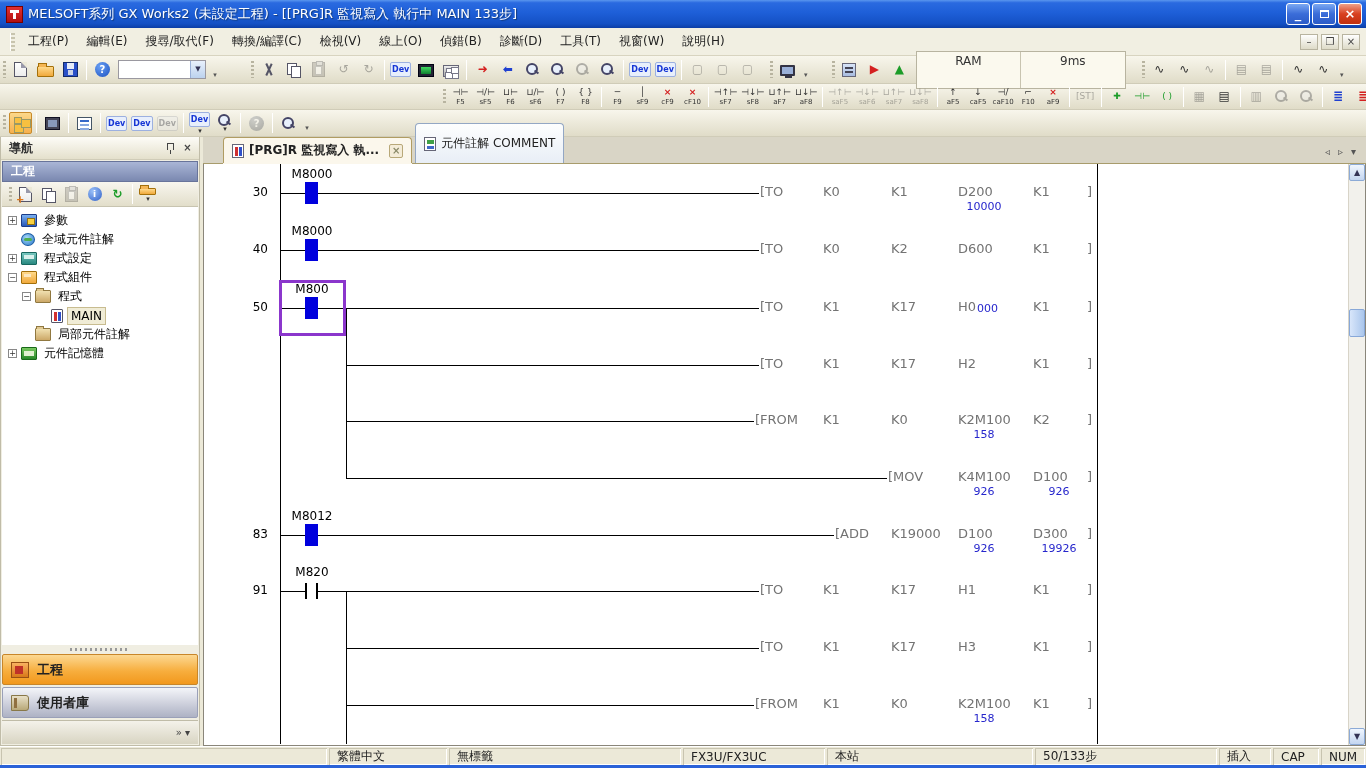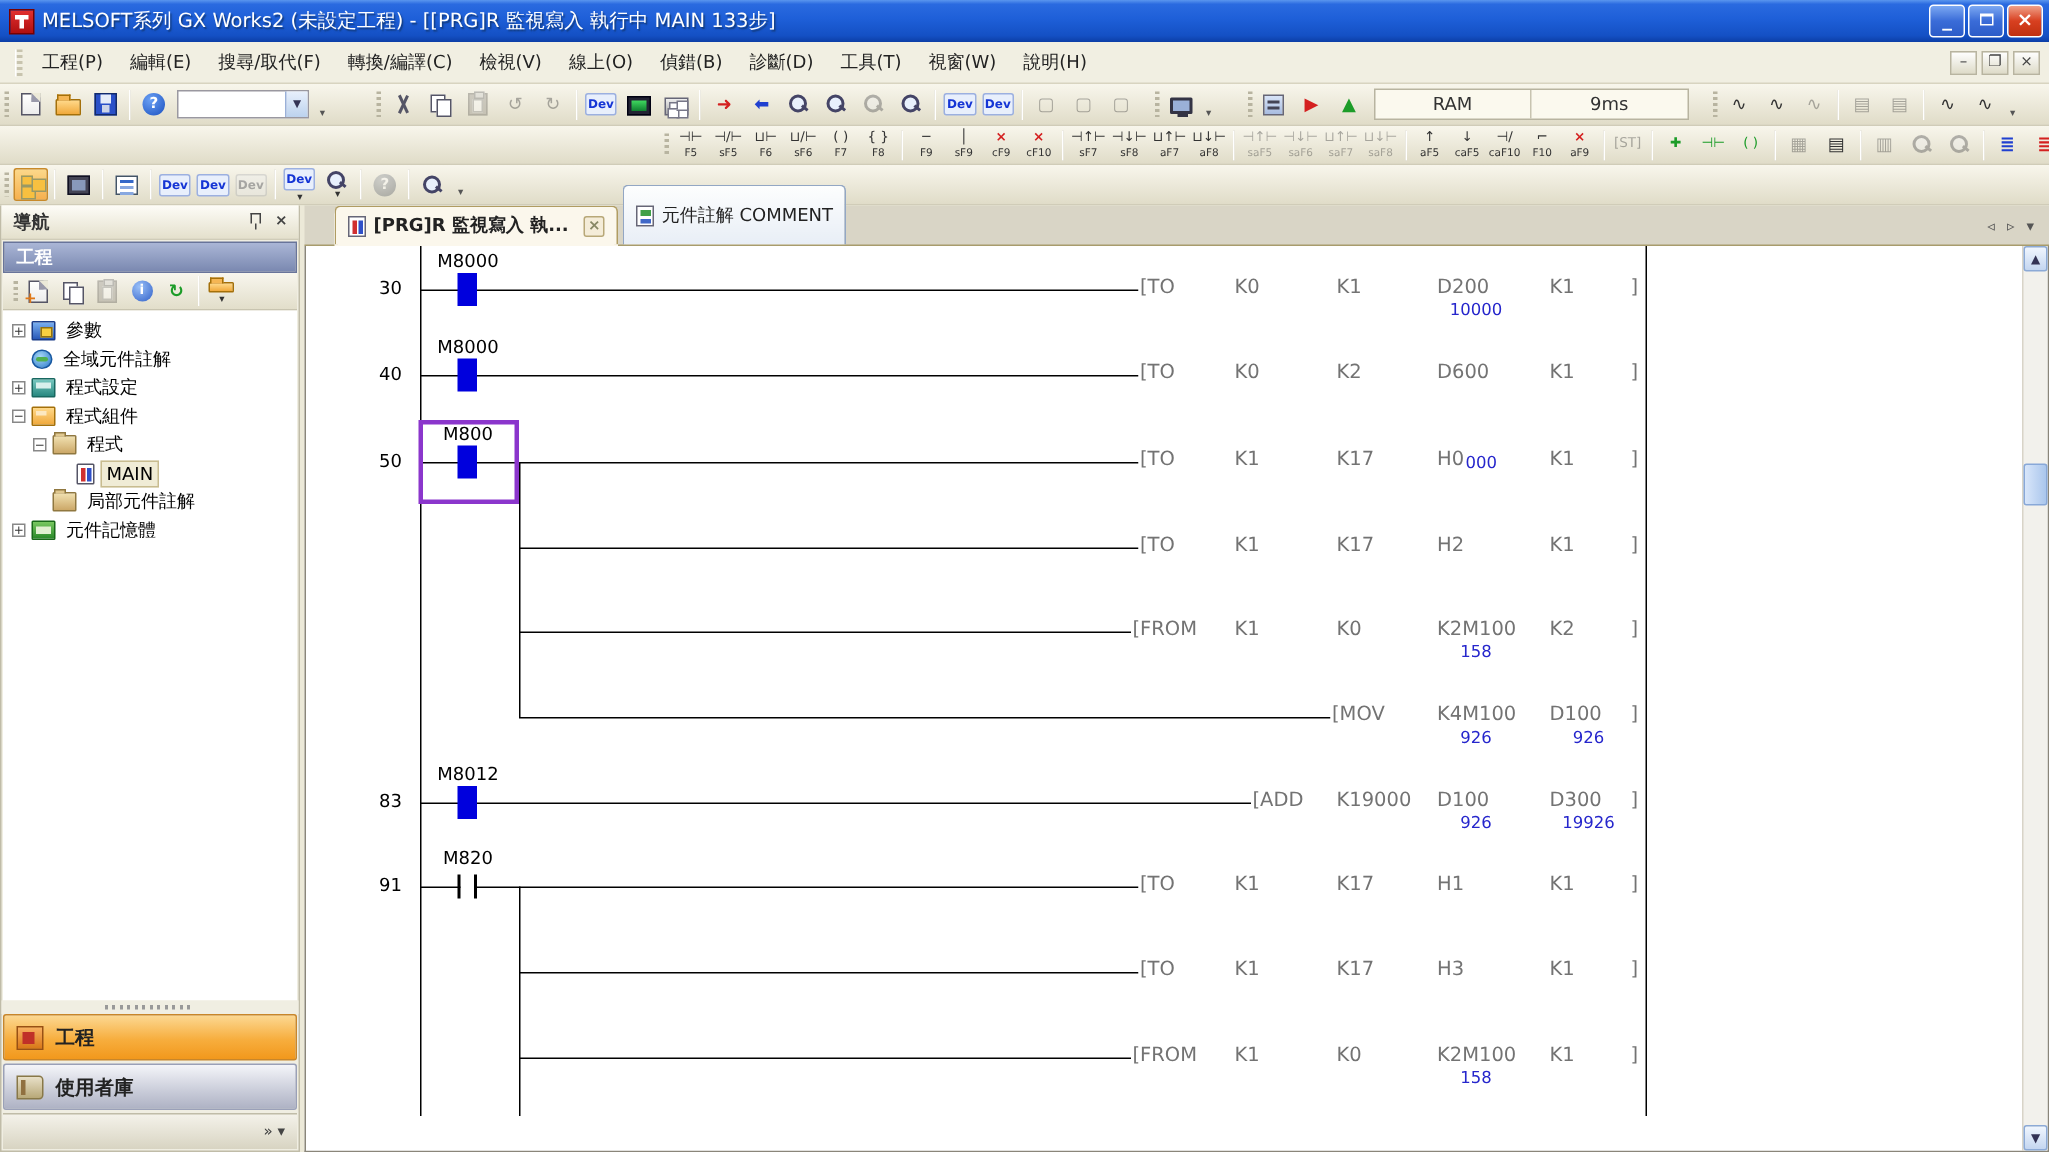--- a/index.html
+++ b/index.html
@@ -39,21 +39,21 @@
 .tbtn .glyph.blue{color:#2040d0;font-weight:bold}
 .tbtn .glyph.dev{color:#1535d5;font-weight:bold;font-size:8px;background:#e8effc;border:1px solid #9cb0e0;padding:0 1px;border-radius:2px}
 .tbtn .glyph.sym{font-size:9px;line-height:11px;letter-spacing:0}
 .tbtn .glyph.cg{color:#1c9c28}
 .tbtn .sub{font-size:7px;line-height:8px;color:#333}
 .tbtn .caret{font-size:7px;color:#333;margin-left:1px}
 .tbsep{width:1px;height:20px;background:#c0bca8;border-right:1px solid #fff;margin:0 3px}
 .ovf{width:12px;height:22px;display:flex;flex-direction:column;align-items:center;justify-content:flex-end;color:#555;font-size:7px;padding-bottom:2px}
 .combo{width:88px;height:19px;background:#fff;border:1px solid #9a98a0;display:flex;align-items:center;margin:0 3px}
 .combo .cbtn{margin-left:auto;width:15px;height:100%;background:linear-gradient(#e8f0fc,#bcd2ee);border-left:1px solid #9ab0d8;text-align:center;font-size:7px;line-height:17px;color:#335}
-.readouts{display:flex;border:1px solid #b8b4a0;background:#fbf9ee;height:21px;margin:0 4px}
+.readouts{display:flex;border:1px solid #b8b4a0;background:#fbf9ee;height:38px;margin:0 4px}
 .readout{width:104px;text-align:center;line-height:19px;font-size:12px;color:#333;border-right:1px solid #c8c4b0}
 .readout:last-child{border-right:none}
 
 
 .icn{width:17px;height:15px;position:relative;display:inline-block}
 .ic-page{width:13px;height:15px;background:linear-gradient(#fff,#ececec);border:1px solid #556;margin:0 2px}
 .ic-page::before{content:"";position:absolute;right:-1px;top:-1px;border:3px solid #ece9d8;border-left-color:#99a;border-bottom-color:#99a}
 .ic-pagep::after{content:"+";position:absolute;left:-4px;bottom:-4px;color:#e07818;font-weight:bold;font-size:10px}
 .ic-folder{height:11px;margin-top:3px;background:linear-gradient(#ffd98a,#f0a93c);border:1px solid #a4700a;border-radius:1px}
 .ic-folder::before{content:"";position:absolute;top:-4px;left:0;width:7px;height:3px;background:#f5b654;border:1px solid #a4700a;border-bottom:none}
@@ -735,13 +735,24 @@
           <div class="sbtn">▲</div>
           <div class="strack">
             <div class="sthumb" style="top:128px"></div>
           </div>
           <div class="sbtn">▼</div>
         </div>
       </div>
     </div>
   </div>
 
+  <div class="statusbar" id="statusbar">
+      <div class="sseg" style="flex: 1 1 0%;"></div>
+      <div class="sseg" style="width: 118px;">繁體中文</div>
+      <div class="sseg" style="width: 232px;">無標籤</div>
+      <div class="sseg" style="width: 142px;">FX3U/FX3UC</div>
+      <div class="sseg" style="width: 206px;">本站</div>
+      <div class="sseg" style="width: 182px;">50/133步</div>
+      <div class="sseg" style="width: 52px;">插入</div>
+      <div class="sseg" style="width: 46px;">CAP</div>
+      <div class="sseg" style="width: 44px;">NUM</div>
+    </div>
 </div>
 
 </body></html>

